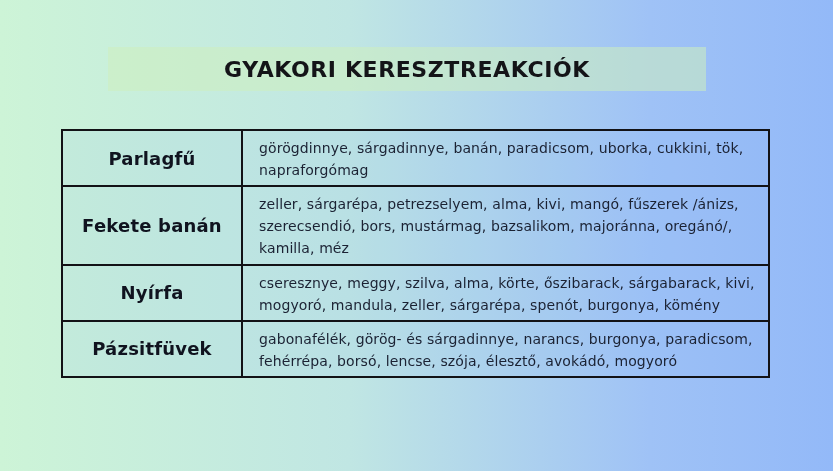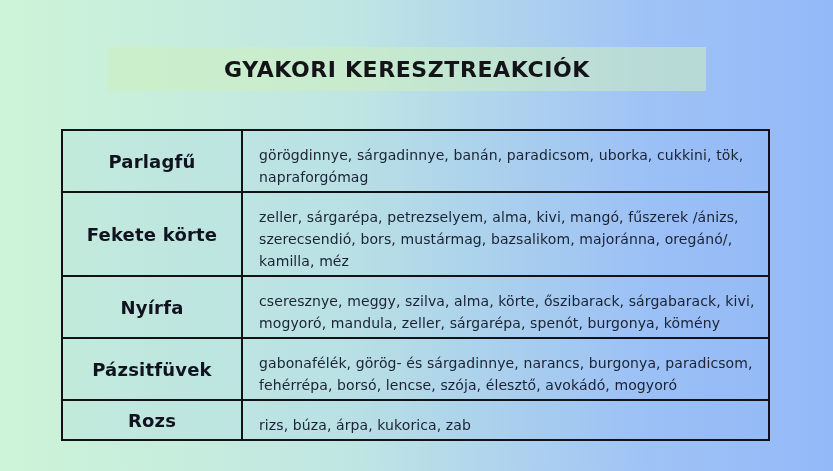--- a/index.html
+++ b/index.html
@@ -52,21 +52,21 @@
     font-weight: bold;
     font-size: 18px;
     color: #10131f;
     padding: 4px 6px;
     letter-spacing: 0.2px;
   }
   td.reactions {
     font-size: 14px;
     line-height: 22px;
     color: #1b2233;
-    padding: 13px 10px 3px 16px;
+    padding: 5px 10px 3px 16px;
     letter-spacing: 0.1px;
   }
   tr.row-1 { height: 51px; }
   tr.row-2 { height: 67px; }
   tr.row-3 { height: 50px; margin-left: 38px; }
   tr.row-4 { height: 44px; }
   tr.row-5 { height: 37px; }
 </style>
 </head>
 <body>
@@ -77,31 +77,27 @@
     <div class="title-text">GYAKORI KERESZTREAKCIÓK</div>
   </div>
 
   <table class="xr-table">
     <tbody>
       <tr class="row-1">
         <td class="allergen">Parlagfű</td>
         <td class="reactions">görögdinnye, sárgadinnye, banán, paradicsom, uborka, cukkini, tök, napraforgómag</td>
       </tr>
       <tr class="row-2">
-        <td class="allergen">Fekete körte</td>
+        <td class="allergen">Fekete banán</td>
         <td class="reactions">zeller, sárgarépa, petrezselyem, alma, kivi, mangó, fűszerek /ánizs, szerecsendió, bors, mustármag, bazsalikom, majoránna, oregánó/, kamilla, méz</td>
       </tr>
       <tr class="row-3">
         <td class="allergen">Nyírfa</td>
         <td class="reactions">cseresznye, meggy, szilva, alma, körte, őszibarack, sárgabarack, kivi, mogyoró, mandula, zeller, sárgarépa, spenót, burgonya, kömény</td>
       </tr>
       <tr class="row-4">
         <td class="allergen">Pázsitfüvek</td>
         <td class="reactions">gabonafélék, görög- és sárgadinnye, narancs, burgonya, paradicsom, fehérrépa, borsó, lencse, szója, élesztő, avokádó, mogyoró</td>
       </tr>
-      <tr class="row-5">
-        <td class="allergen">Rozs</td>
-        <td class="reactions">rizs, búza, árpa, kukorica, zab</td>
-      </tr>
     </tbody>
   </table>
 
 </div>
 
 </body></html>

